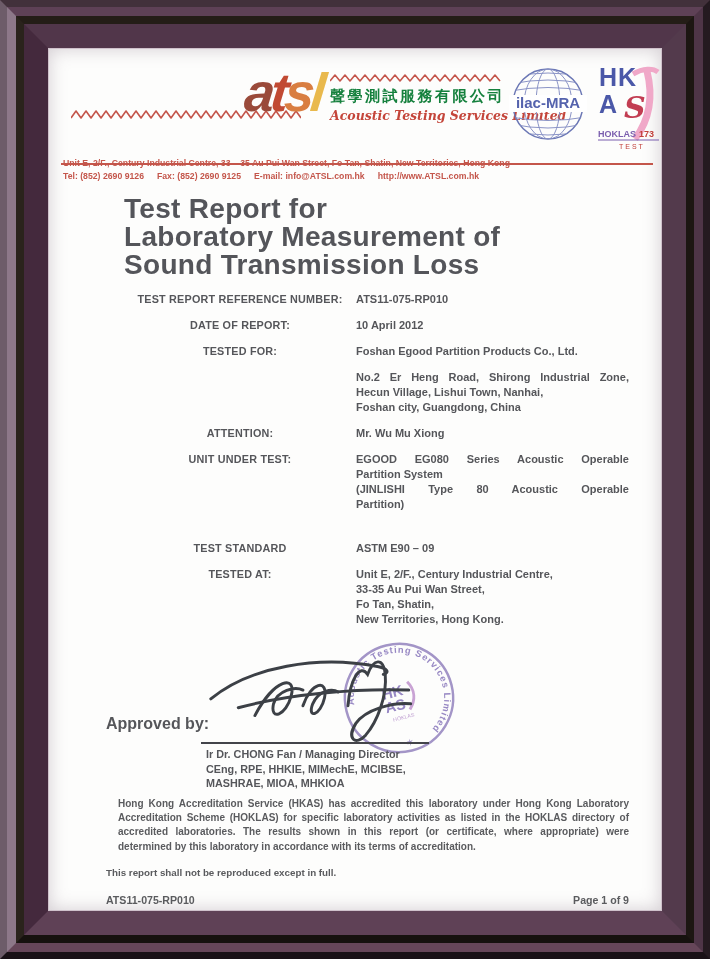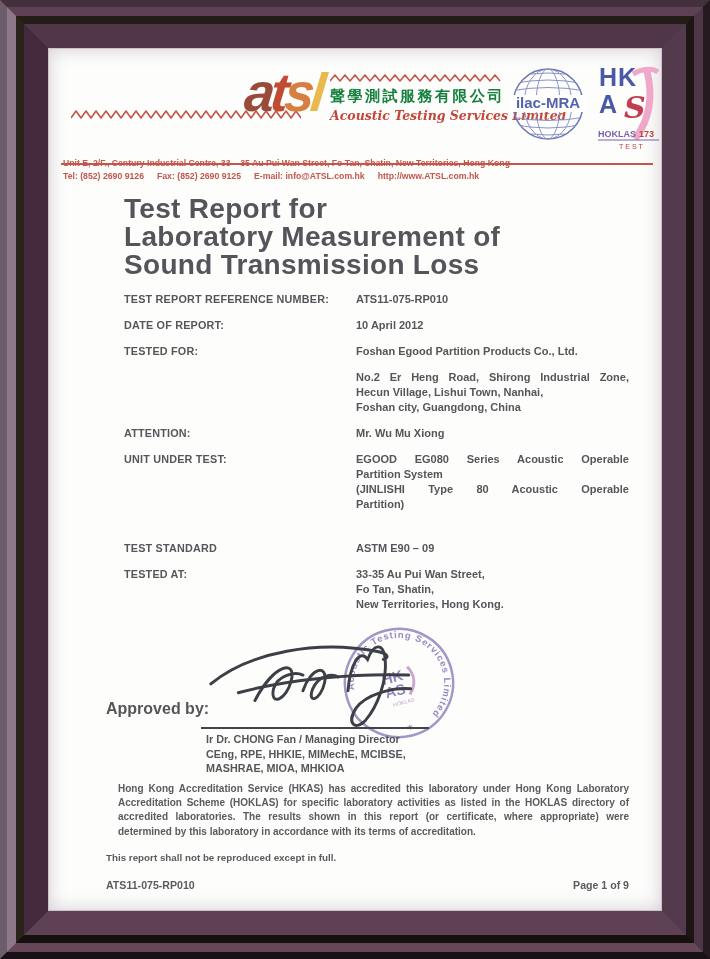--- a/index.html
+++ b/index.html
@@ -31,21 +31,21 @@
         line-height:12.5px;color:#c4564b;white-space:nowrap;margin-top:30px;}
   .contacts span{margin-right:13px;}
   .rule{margin:0 8px 0 12px;border-top:2px solid #c4564b;}
   
   .main{padding:0 32px 0 57px;color:#55565a;}
   .title{margin:30px 0 0 18px;font-size:28px;font-weight:700;line-height:28px;
          color:#54555a;letter-spacing:.3px;}
   .fields{margin:13px 0 0 18px;}
   .frow{display:grid;grid-template-columns:232px 1fr;margin-bottom:11px;}
   .frow.gap-lg{margin-top:29px;}
-  .flabel{font-size:10.8px;font-weight:700;line-height:15px;letter-spacing:.2px;}
+  .flabel{font-size:10.8px;font-weight:700;line-height:15px;letter-spacing:.2px;text-align:center;}
   .fvalue{font-size:11px;font-weight:700;line-height:15px;}
   .vl.stretch{text-align:justify;text-align-last:justify;}
   
   .sigblock{position:relative;height:150px;margin-top:16px;}
   .approved{position:absolute;left:0;top:72px;font-size:16px;font-weight:700;}
   .sigsvg{position:absolute;left:95px;top:2px;width:245px;height:98px;}
   .sigline{position:absolute;left:95px;top:99px;width:228px;border-top:2px solid #43444a;}
   .stamp{position:absolute;left:234px;top:-4px;width:118px;height:118px;transform:rotate(-14deg);opacity:.9;}
   .signatory{position:absolute;left:100px;top:104px;font-size:10.8px;font-weight:700;line-height:14.5px;}
   
@@ -176,20 +176,21 @@
         </div>
         <div class="frow gap-lg">
           <div class="flabel">TEST STANDARD</div>
           <div class="fvalue">
               <div class="vl">ASTM E90 – 09</div>
             </div>
         </div>
         <div class="frow">
           <div class="flabel">TESTED AT:</div>
           <div class="fvalue">
+            <div class="vl">Unit E, 2/F., Century Industrial Centre,</div>
             <div class="vl">33-35 Au Pui Wan Street,</div>
             <div class="vl">Fo Tan, Shatin,</div>
             <div class="vl">New Territories, Hong Kong.</div>
           </div>
         </div>
       </div>
 
       <div class="sigblock">
         <svg class="stamp" viewBox="0 0 120 120">
           <circle cx="60" cy="60" r="55" fill="none" stroke="#9a8ac2" stroke-width="2.5"></circle>

